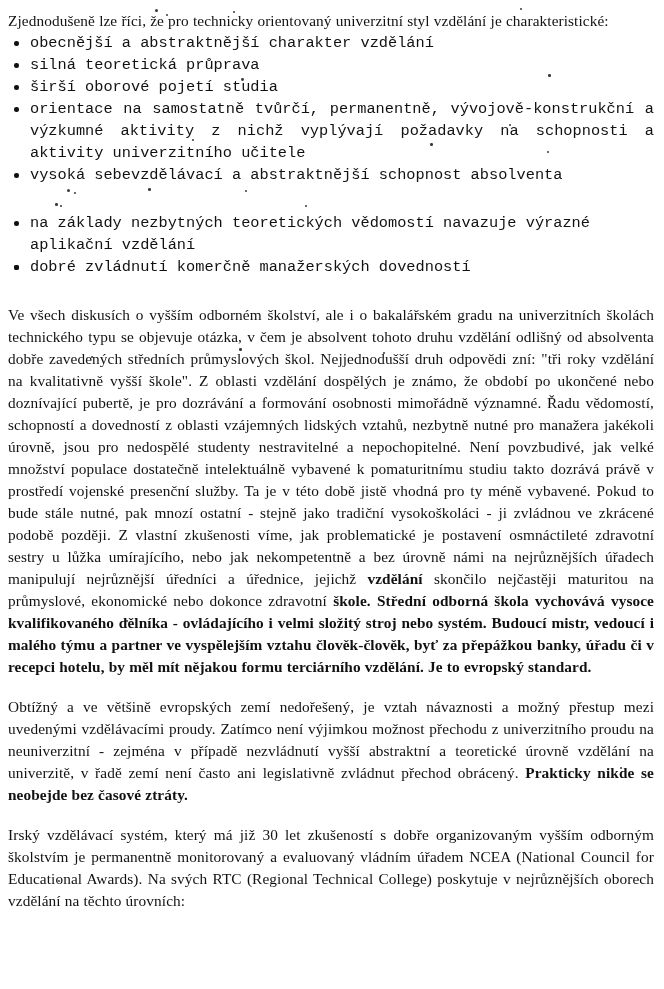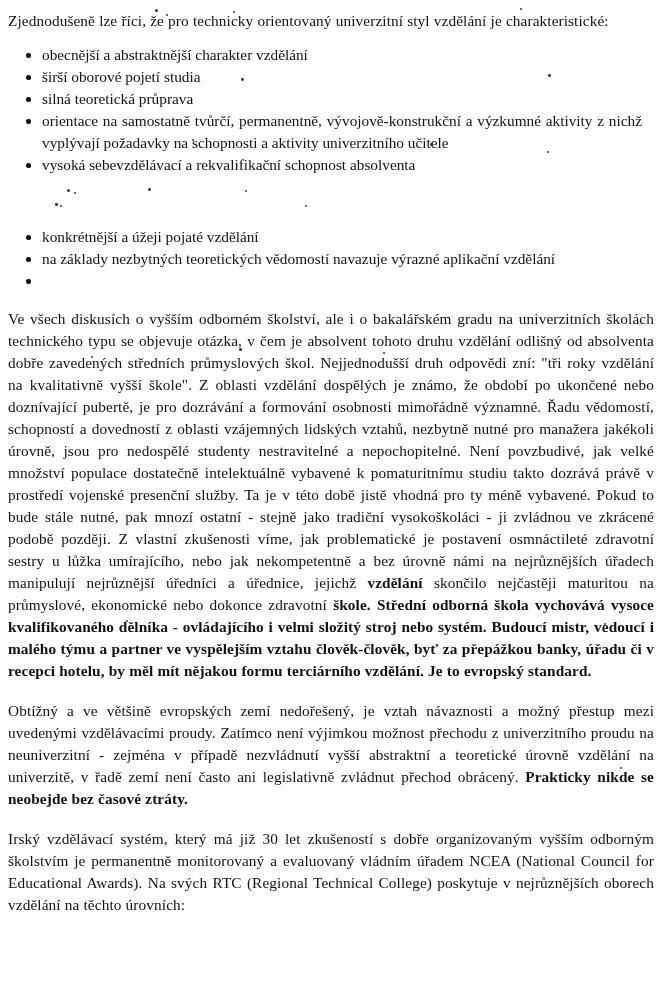--- a/index.html
+++ b/index.html
@@ -50,23 +50,24 @@
     margin: 0;
     text-align: justify;
     font-size: 15.3px;
     line-height: 22px;
     letter-spacing: 0.1px;
     word-spacing: 0.2px;
     -webkit-font-smoothing: none;
   }
 
   ul.bullets {
-    margin: 12px;
+    margin: 0;
     padding: 0;
     list-style: none;
+    font-family: Liberation Mono, monospace;
   }
   ul.bullets li {
     position: relative;
     margin: 0;
     padding-left: 22px;
     font-size: 15.3px;
     line-height: 22px;
     text-align: justify;
   }
   ul.bullets li .bul {
@@ -125,50 +126,50 @@
     <div style="height:10px"></div>
     <p class="para">Zjednodušeně lze říci, že pro technicky orientovaný univerzitní styl vzdělání je charakteristické:</p>
 
     <ul class="bullets">
       <li class="one">
         <span class="bul"></span>
         <span>obecnější a abstraktnější charakter vzdělání</span>
       </li>
       <li class="one">
         <span class="bul"></span>
-        <span>širší oborové pojetí studia</span>
+        <span>silná teoretická průprava</span>
       </li>
       <li class="one">
         <span class="bul"></span>
-        <span>silná teoretická průprava</span>
+        <span>širší oborové pojetí studia</span>
       </li>
       <li>
         <span class="bul"></span>
         <span>orientace na samostatně tvůrčí, permanentně, vývojově-konstrukční a výzkumné aktivity z nichž vyplývají požadavky na schopnosti a aktivity univerzitního učitele</span>
       </li>
       <li class="one">
         <span class="bul"></span>
-        <span>vysoká sebevzdělávací a rekvalifikační schopnost absolventa</span>
+        <span>vysoká sebevzdělávací a abstraktnější schopnost absolventa</span>
       </li>
     </ul>
 
     <div class="gap-lg"></div>
 
 
     <ul class="bullets">
       <li class="one">
         <span class="bul"></span>
-        <span>konkrétnější a úžeji pojaté vzdělání</span>
-      </li>
-      <li class="one">
-        <span class="bul"></span>
         <span>na základy nezbytných teoretických vědomostí navazuje výrazné aplikační  vzdělání</span>
       </li>
       <li>
         <span class="bul"></span>
+      </li>
+      <li class="one">
+        <span class="bul"></span>
+        <span>dobré zvládnutí komerčně manažerských dovedností</span>
       </li>
     </ul>
 
     <div class="gap-lg"></div>
 
     <p class="para"><span>Ve všech diskusích o vyšším odborném školství, ale i o bakalářském gradu na univerzitních školách technického typu se objevuje otázka, v čem je absolvent tohoto druhu vzdělání odlišný od absolventa dobře zavedených středních průmyslových škol. Nejjednodušší druh odpovědi zní: "tři roky vzdělání na kvalitativně vyšší škole". Z oblasti vzdělání dospělých je známo, že období po ukončené nebo doznívající pubertě, je pro dozrávání a formování osobnosti mimořádně významné. Řadu vědomostí, schopností a dovedností z oblasti vzájemných lidských vztahů, nezbytně nutné pro manažera jakékoli úrovně, jsou pro nedospělé studenty nestravitelné a nepochopitelné. Není povzbudivé, jak velké množství populace dostatečně intelektuálně vybavené k pomaturitnímu studiu takto dozrává právě v prostředí vojenské presenční služby. Ta je v této době jistě vhodná pro ty méně vybavené. Pokud to bude stále nutné, pak mnozí ostatní - stejně jako tradiční vysokoškoláci -  ji zvládnou ve zkrácené podobě později. Z vlastní zkušenosti víme, jak problematické je postavení osmnáctileté zdravotní sestry u lůžka umírajícího, nebo jak nekompetentně a bez úrovně námi na nejrůznějších úřadech manipulují nejrůznější úředníci a úřednice, jejichž </span><span class="b">vzdělání </span><span>skončilo nejčastěji maturitou na průmyslové, ekonomické nebo dokonce zdravotní </span><span class="b">škole. </span><span class="b">Střední odborná škola vychovává vysoce kvalifikovaného dělníka - ovládajícího i velmi složitý stroj nebo systém. Budoucí mistr, vedoucí i malého týmu a partner ve vyspělejším vztahu člověk-člověk, byť za přepážkou banky, úřadu či v recepci hotelu, by měl mít nějakou formu terciárního vzdělání. Je to evropský standard.</span></p>
 
     <div class="gap-md"></div>
 
     <p class="para"><span>Obtížný a ve většině evropských zemí nedořešený, je vztah návaznosti a možný přestup mezi uvedenými vzdělávacími proudy. Zatímco není výjimkou možnost přechodu z univerzitního proudu na neuniverzitní - zejména v případě nezvládnutí vyšší abstraktní a teoretické úrovně vzdělání na univerzitě, v řadě zemí není často ani legislativně zvládnut přechod obrácený. </span><span class="b">Prakticky nikde se neobejde bez časové ztráty.</span></p>

